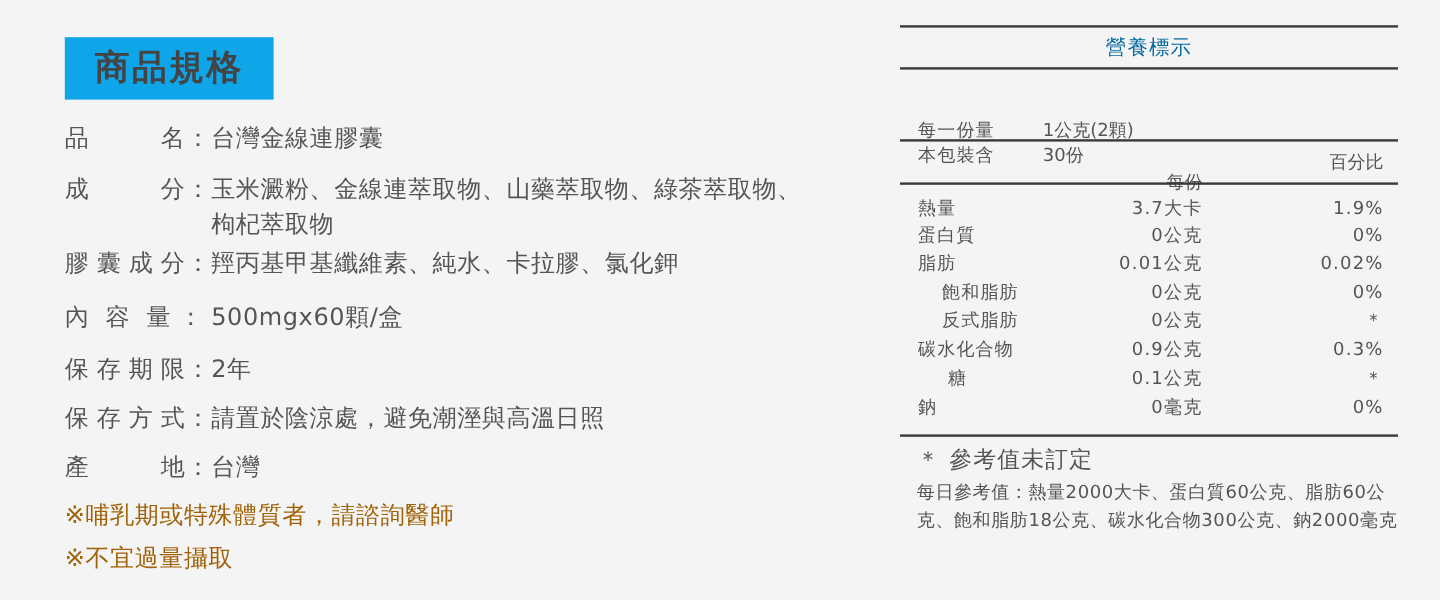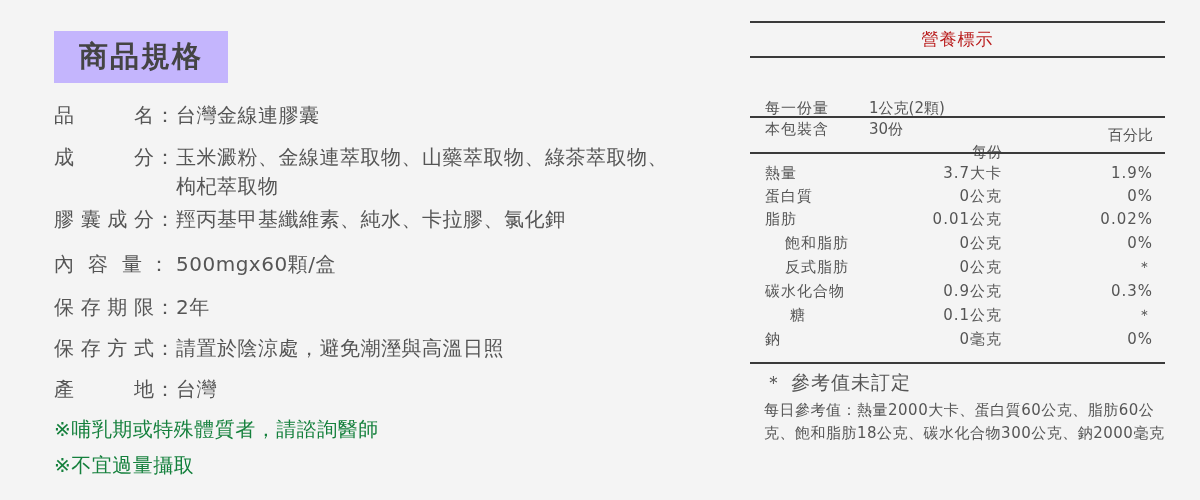--- a/index.html
+++ b/index.html
@@ -8,49 +8,49 @@
       background: #f4f4f4;
       font-family: "DejaVu Sans", "Liberation Sans", sans-serif;
       color: #555;
     }
     .page { position: relative; width: 1200px; height: 500px; }
 
     
     .spec-title {
       position: absolute; left: 54px; top: 31px;
       width: 174px; height: 52px;
-      background: #c4b5fd;
+      background: #0ea5e9;
       display: flex; align-items: center; justify-content: center;
       font-size: 29px; font-weight: bold; color: #444;
       letter-spacing: 2px;
     }
     .spec-list { position: absolute; left: 54px; top: 0; width: 660px; }
     .spec-row {
       position: absolute; left: 0; display: flex; align-items: flex-start;
       font-size: 20px; line-height: 29px; color: #555; white-space: nowrap;
     }
     .spec-label {
       width: 100px; display: flex; justify-content: space-between;
       flex-shrink: 0;
     }
     .spec-label span { display: inline-block; }
     .spec-colon { width: 22px; text-align: center; flex-shrink: 0; }
     .spec-value { white-space: normal; width: 520px; letter-spacing: 0.5px; }
     .spec-note {
       position: absolute; left: 0;
-      font-size: 20px; line-height: 29px; color: #15803d; white-space: nowrap;
+      font-size: 20px; line-height: 29px; color: #a16207; white-space: nowrap;
       letter-spacing: 0.5px;
     }
 
     
     .nut { position: absolute; left: 750px; top: 0; width: 415px; }
     .hr { position: absolute; left: 0; width: 415px; height: 2px; background: #3a3a3a; }
     .nut-title {
       position: absolute; left: 0; width: 415px; top: 28px;
-      text-align: center; font-size: 17px; color: #b91c1c; letter-spacing: 1px;
+      text-align: center; font-size: 17px; color: #0369a1; letter-spacing: 1px;
     }
     .serving-row {
       position: absolute; left: 15px; font-size: 15px; color: #555; line-height: 20px;
       display: flex;
       margin-top: 32px;
     }
     .serving-label { width: 104px; letter-spacing: 1px; }
     .head-row {
       position: absolute; left: 0; width: 415px; top: 126px;
       font-size: 15px; color: #555; height: 20px;

